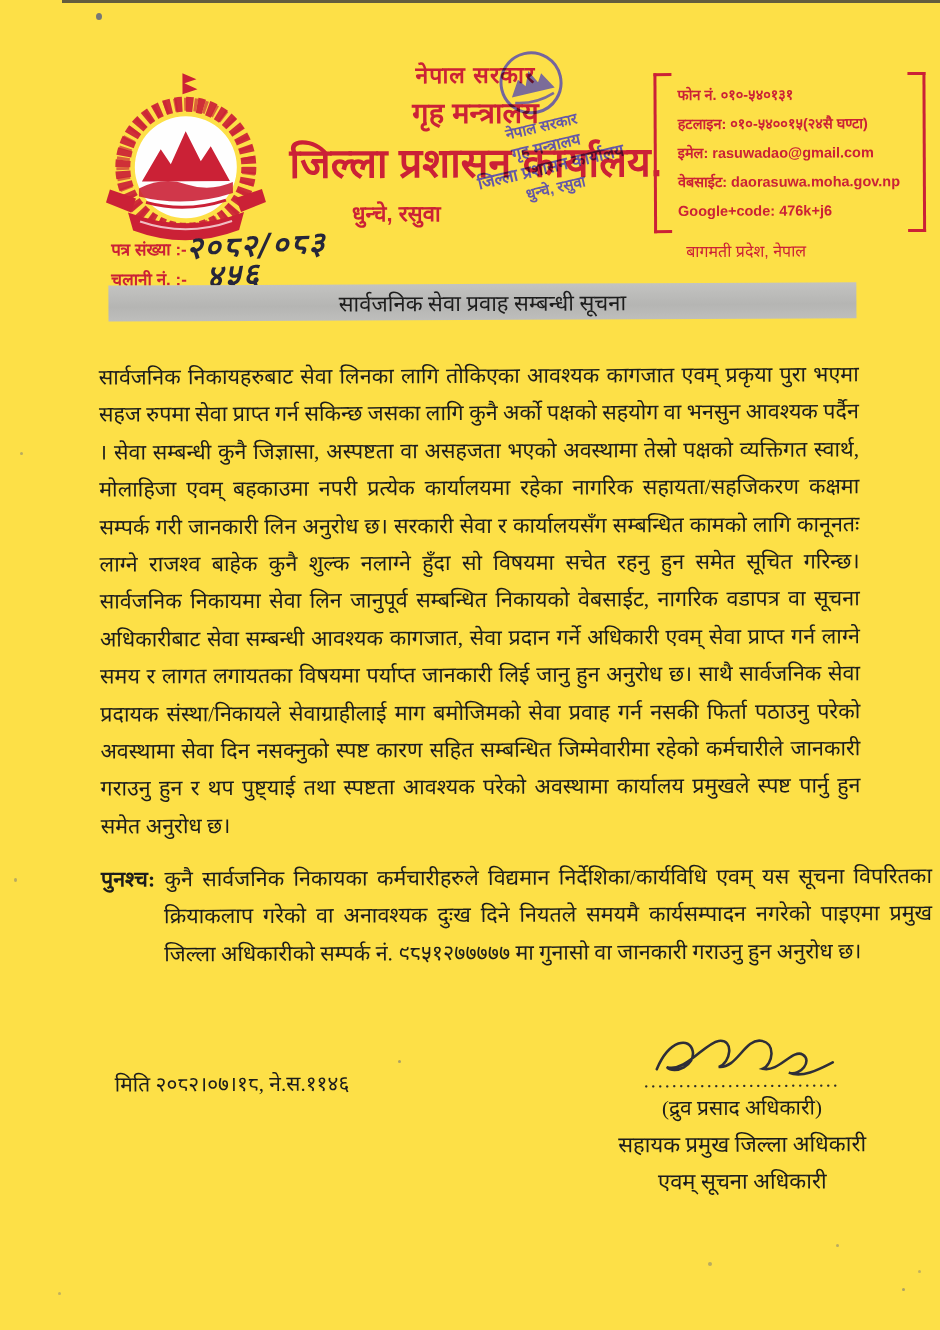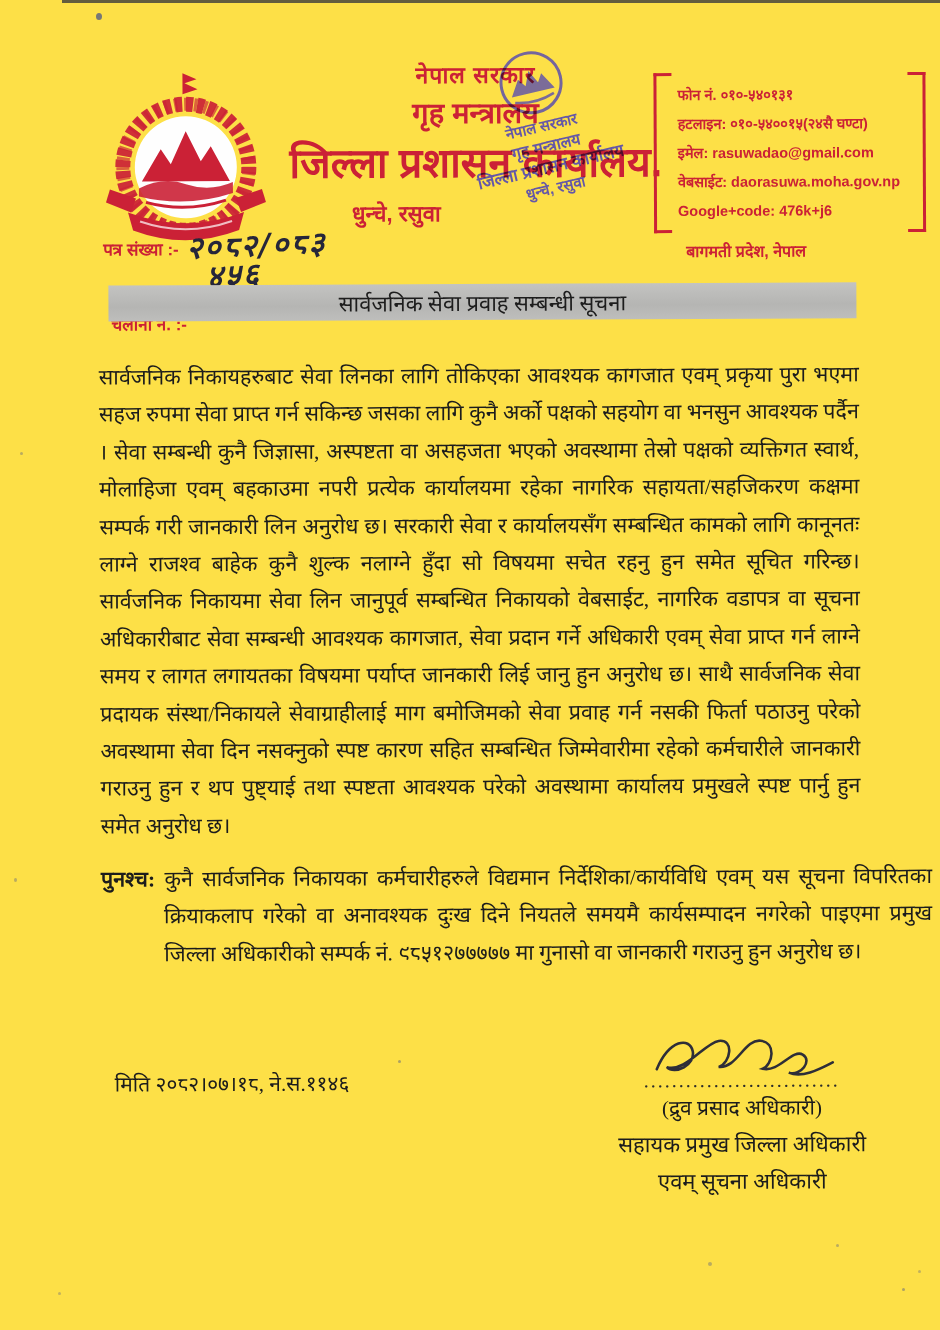--- a/index.html
+++ b/index.html
@@ -54,31 +54,31 @@
   .contact-box::after{
     content:"";position:absolute;right:6px;top:0;bottom:0;width:15px;
     border:3px solid #cb2136;border-left:none;
   }
   .contact-lines{padding:8px 24px 0 24px;}
   .contact-line{
     color:#cb2136;font-weight:bold;font-size:14.5px;line-height:29px;
     font-family:"Liberation Sans","DejaVu Sans",sans-serif;white-space:nowrap;
   }
   .province{
-    position:absolute;left:688px;top:241px;color:#cb2136;font-weight:bold;font-size:16px;
+    position:absolute;left:688px;top:241px;color:#cb2136;font-weight:normal;font-size:16px;
     font-family:"Liberation Sans","DejaVu Sans",sans-serif;
   }
 
   
   .ref-label{
     position:absolute;color:#cb2136;font-weight:bold;font-size:17px;
     font-family:"Liberation Sans","DejaVu Sans",sans-serif;
   }
-  .ref-letter-label{left:105px;top:236px;}
-  .ref-chalani-label{left:113px;top:266px;margin-top:45px;}
+  .ref-letter-label{left:113px;top:236px;}
+  .ref-chalani-label{left:113px;top:266px;}
   .handwritten{
     position:absolute;color:#26263a;font-size:31px;font-style:italic;font-weight:600;
     font-family:"DejaVu Serif",serif;letter-spacing:2px;
   }
   .hw-letter{left:188px;top:222px;transform:rotate(-2deg);}
   .hw-chalani{left:208px;top:252px;transform:rotate(-3deg);}
 
   
   .subject-bar{
     position:absolute;left:110px;top:284px;width:748px;height:36px;

